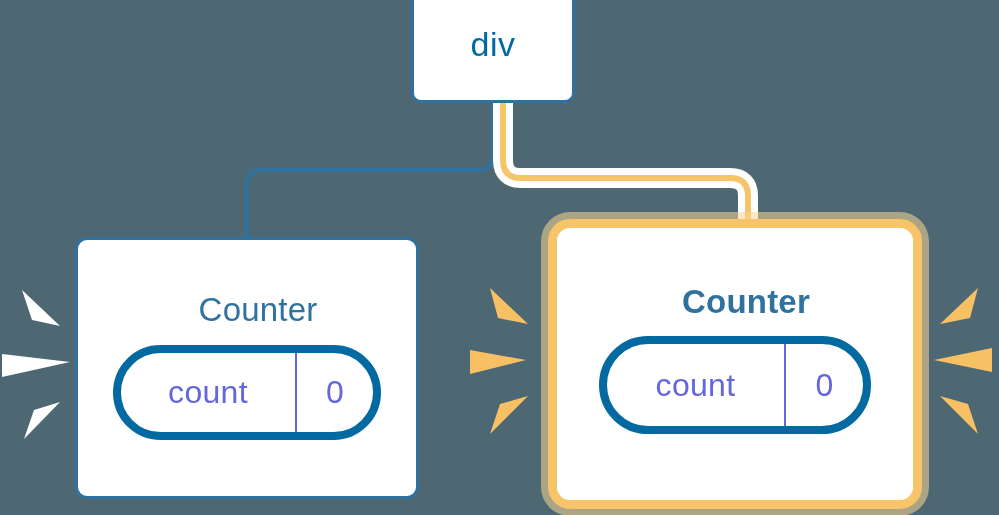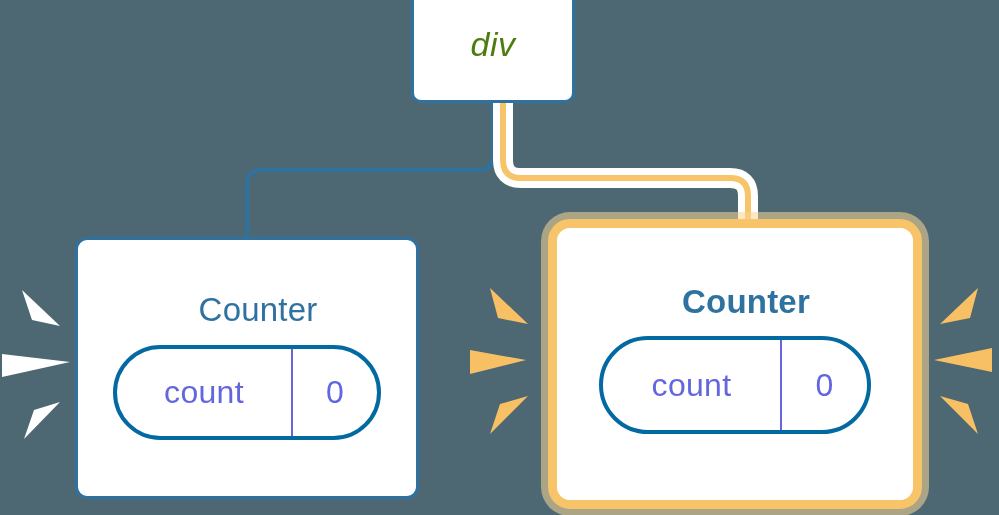--- a/index.html
+++ b/index.html
@@ -42,25 +42,24 @@
     top: -14px;
     width: 164px;
     height: 117px;
     border: 3px solid #2f72a0;
     border-radius: 10px;
     justify-content: center;
     z-index: 6;
   }
   .node-title-div {
     font-size: 34px;
-    color: #4d7c0f;
+    color: #0369a1;
     letter-spacing: 0.5px;
     line-height: 1;
     padding-bottom: 2px;
-    font-style: italic;
   }
 
   #node-counter-left {
     left: 75px;
     top: 237px;
     width: 344px;
     height: 262px;
     border: 3px solid #2f72a0;
     border-radius: 12px;
     z-index: 5;
@@ -91,21 +90,21 @@
     letter-spacing: 0.2px;
     margin-left: 22px;
   }
   #node-counter-left .node-title { margin-top: 53px; font-weight: 400; }
   #node-counter-right .node-title { margin-top: 57px; font-weight: 700; }
 
   
   .pill {
     display: flex;
     align-items: stretch;
-    border: 4px solid #0369a1;
+    border: 8px solid #0369a1;
     border-radius: 999px;
     background: #ffffff;
     overflow: hidden;
     box-sizing: border-box;
   }
   #node-counter-left .pill {
     width: 268px;
     height: 95px;
     margin-top: 19px;
   }

